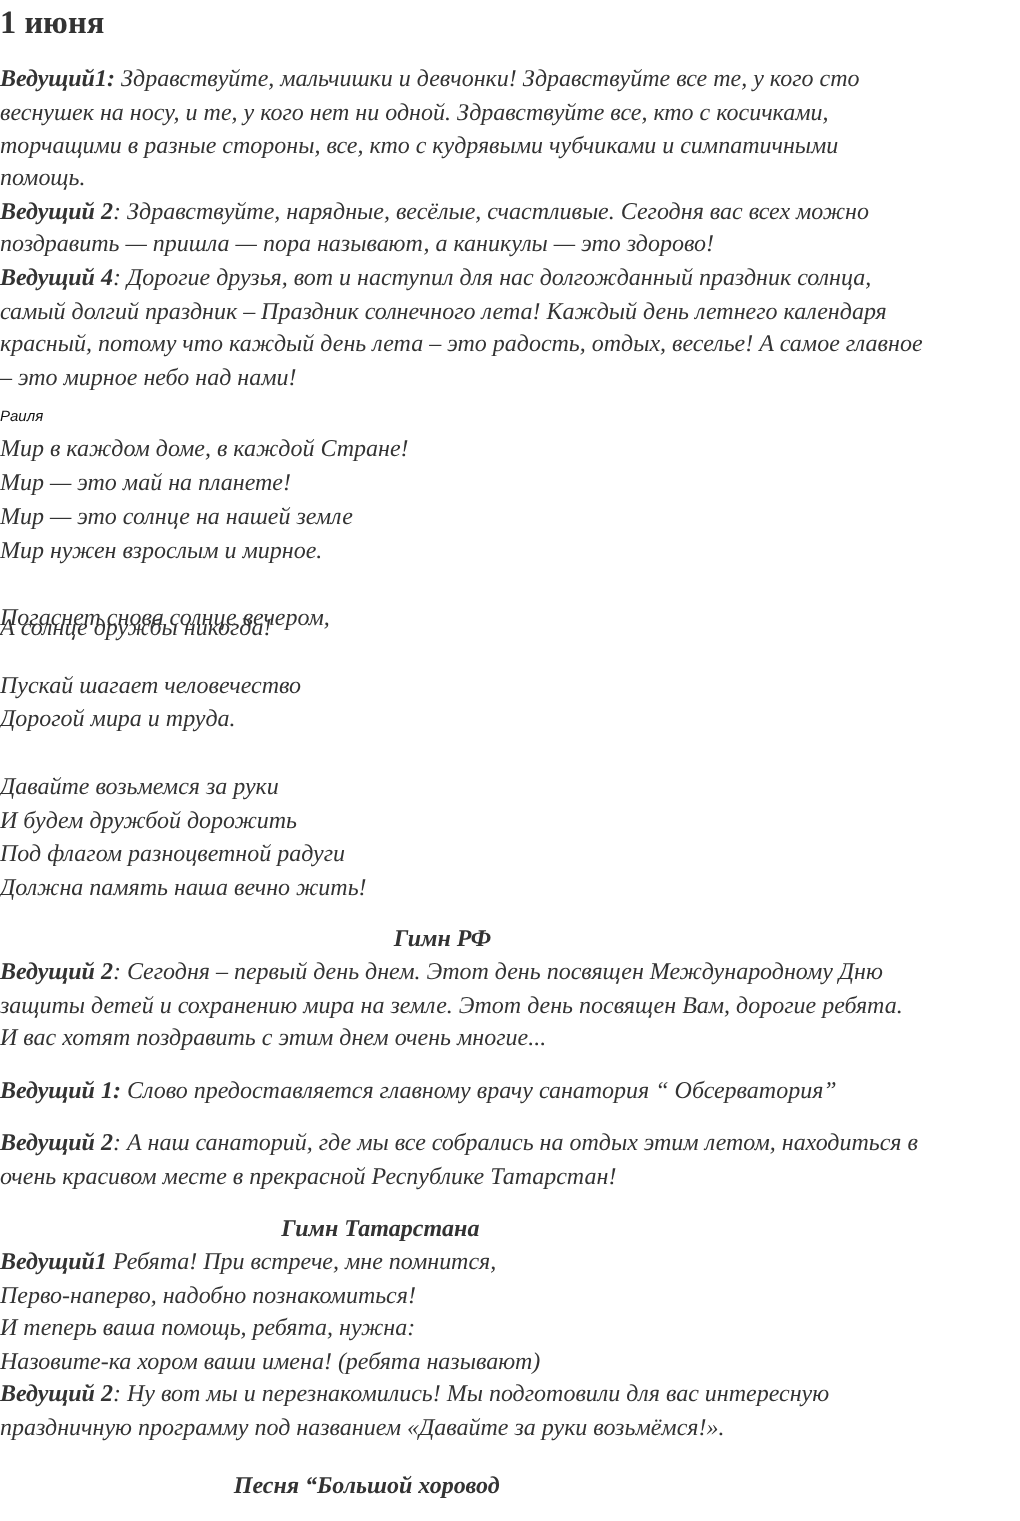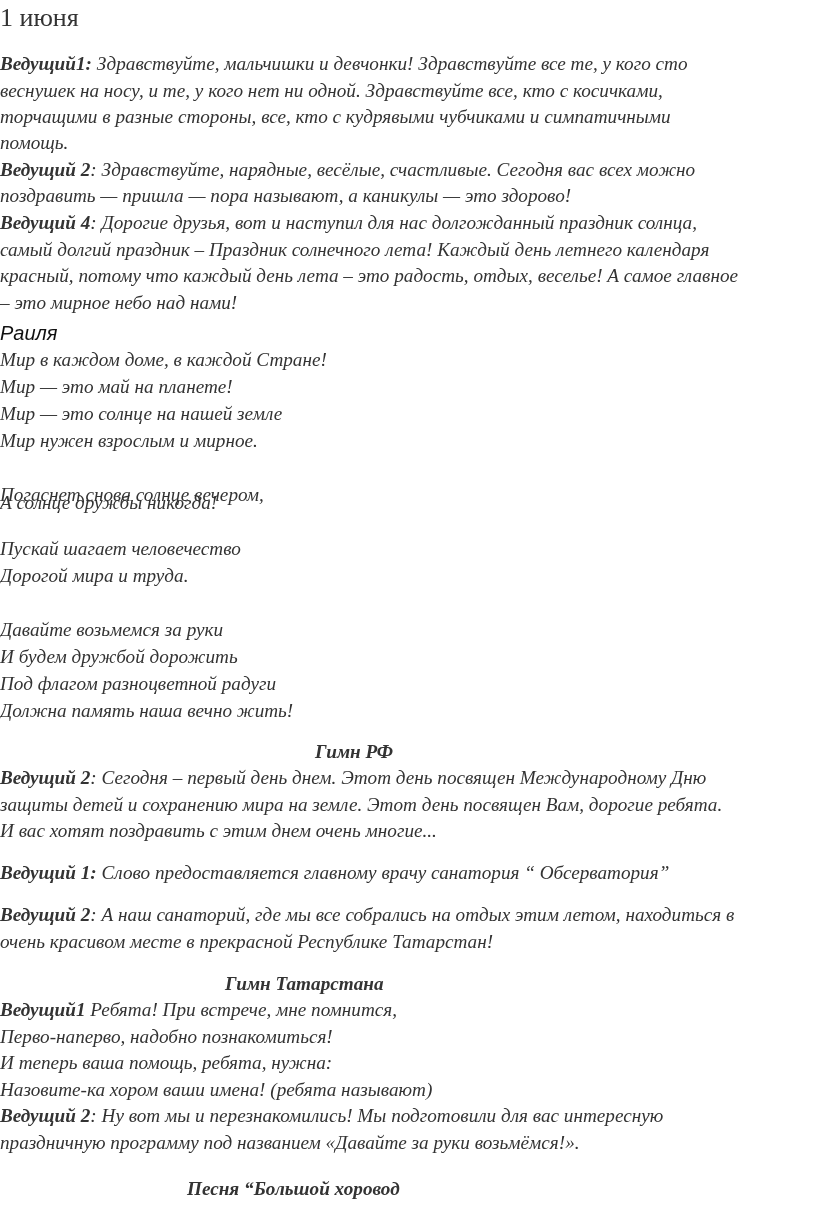--- a/index.html
+++ b/index.html
@@ -19,38 +19,38 @@
     position: absolute;
     left: 0;
     top: 0;
     width: 816px;
   }
   .title {
     position: absolute;
     left: 0;
     top: 2px;
     font-size: 26px;
-    font-weight: normal;
+    font-weight: bold;
     line-height: 32px;
     white-space: nowrap;
   }
   .line {
     position: absolute;
     left: 0;
     font-size: 19.2px;
     line-height: 26px;
     white-space: nowrap;
     font-style: italic;
   }
   .line b {
     font-weight: bold;
   }
   .sans {
     font-family: "Liberation Sans", "DejaVu Sans", sans-serif;
-    font-size: 20px;
+    font-size: 12px;
     color: #111111;
   }
   .center {
     font-weight: bold;
     text-align: center;
   }
 </style>
 </head>
 <body>
 

